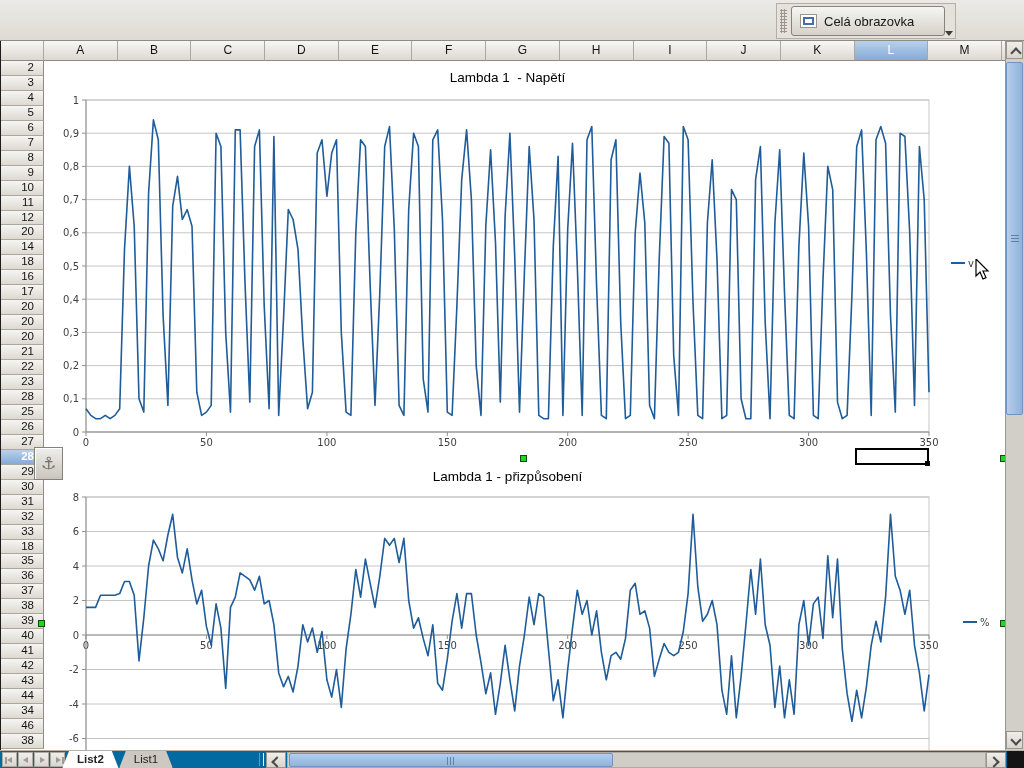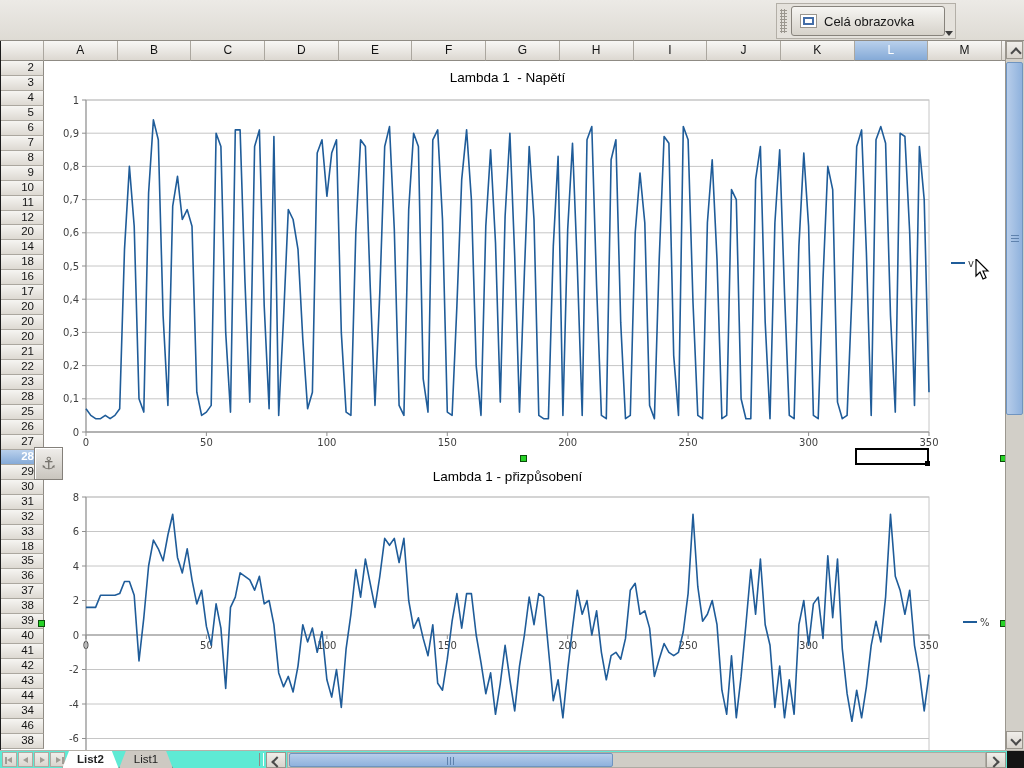--- a/index.html
+++ b/index.html
@@ -56,21 +56,21 @@
   .chev{position:absolute;left:5px;width:6px;height:6px;border-left:2px solid #4a4a4a;border-top:2px solid #4a4a4a;}
   .chev.up{top:7px;transform:rotate(45deg);}
   .chev.down{top:4px;transform:rotate(225deg);}
   .chev.left{left:6px;top:5px;transform:rotate(-45deg);}
   .chev.right{left:3px;top:5px;transform:rotate(135deg);}
   .vthumb{position:absolute;left:0;top:21px;width:17px;height:353px;
     background:linear-gradient(90deg,#b7cdea,#8fb2dd);border:1px solid #6f94c0;box-sizing:border-box;border-radius:2px;}
   .vgrip{position:absolute;left:4px;top:50%;margin-top:-4px;width:8px;height:8px;
     background:repeating-linear-gradient(#5f82ad 0 1px,transparent 1px 3px);}
   
-  .bottombar{position:absolute;left:0;top:750px;width:1024px;height:18px;background:#5eead4;
+  .bottombar{position:absolute;left:0;top:750px;width:1024px;height:18px;background:#0369a1;
     border-top:1px solid #b5b1a9;}
   .navgrp{position:absolute;left:2px;top:1px;display:flex;gap:1px;}
   .navbtn{width:15px;height:15px;background:linear-gradient(#f0eeea,#dad6cf);border:1px solid #aeaaa2;
     box-sizing:border-box;position:relative;}
   .tri{position:absolute;top:4px;width:0;height:0;border-top:3.5px solid transparent;border-bottom:3.5px solid transparent;}
   .tri.l{border-right:5px solid #a09c94;left:4px;}
   .tri.r{border-left:5px solid #a09c94;left:5px;}
   .bar{position:absolute;top:4px;width:2px;height:7px;background:#a09c94;}
   .tabs{position:absolute;left:64px;top:0;height:18px;display:flex;}
   .tab{height:17px;margin-top:0;padding:0 14px;font-size:11.5px;line-height:16px;color:#222;

